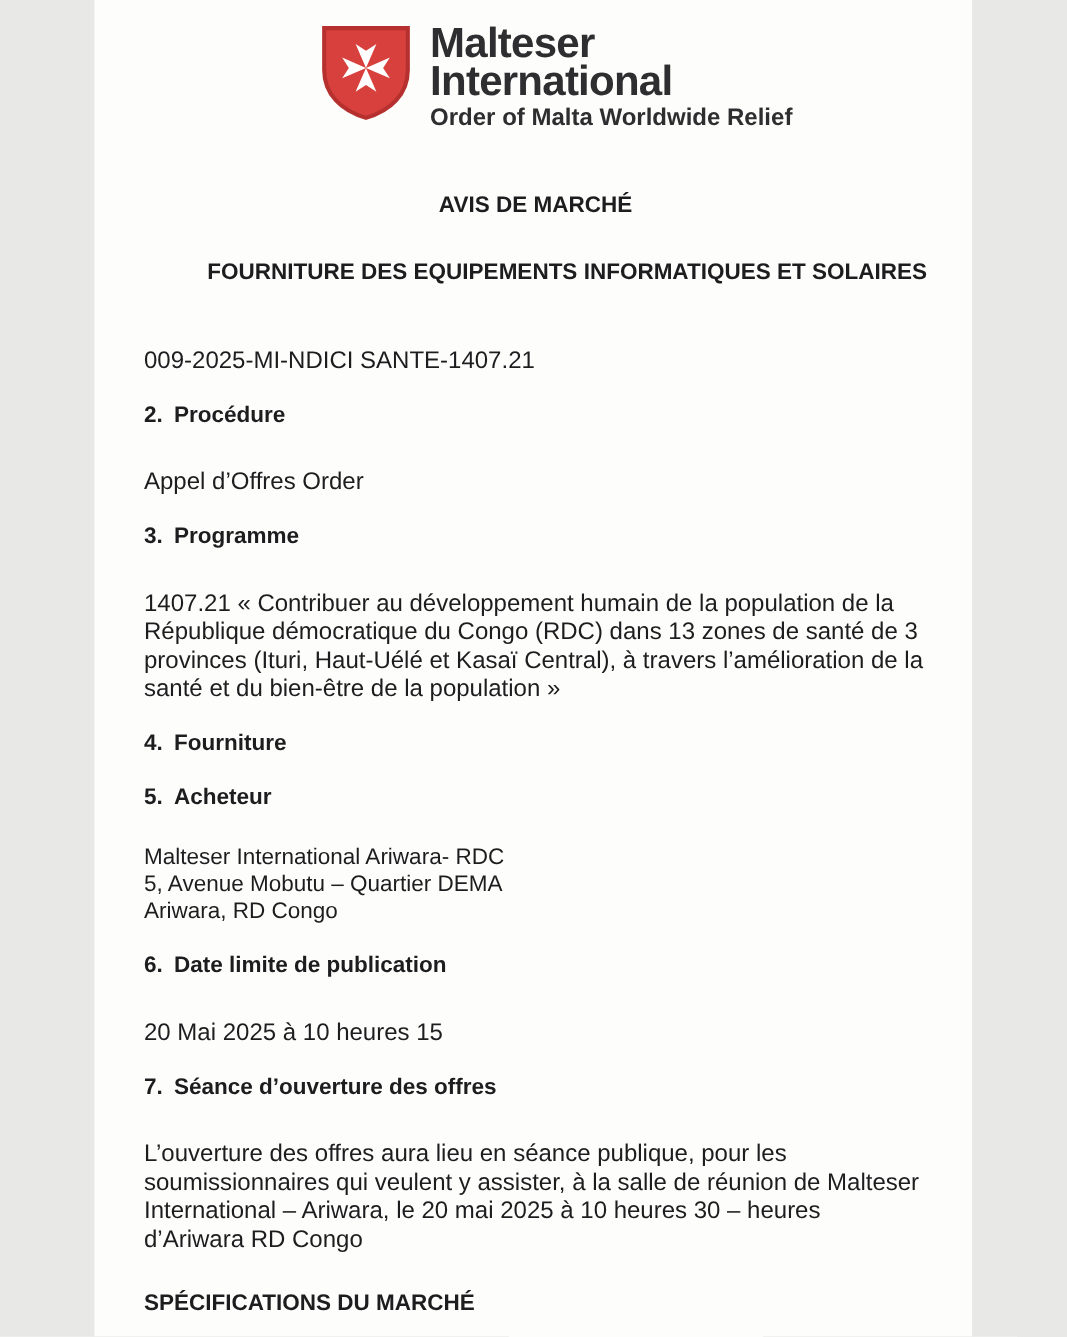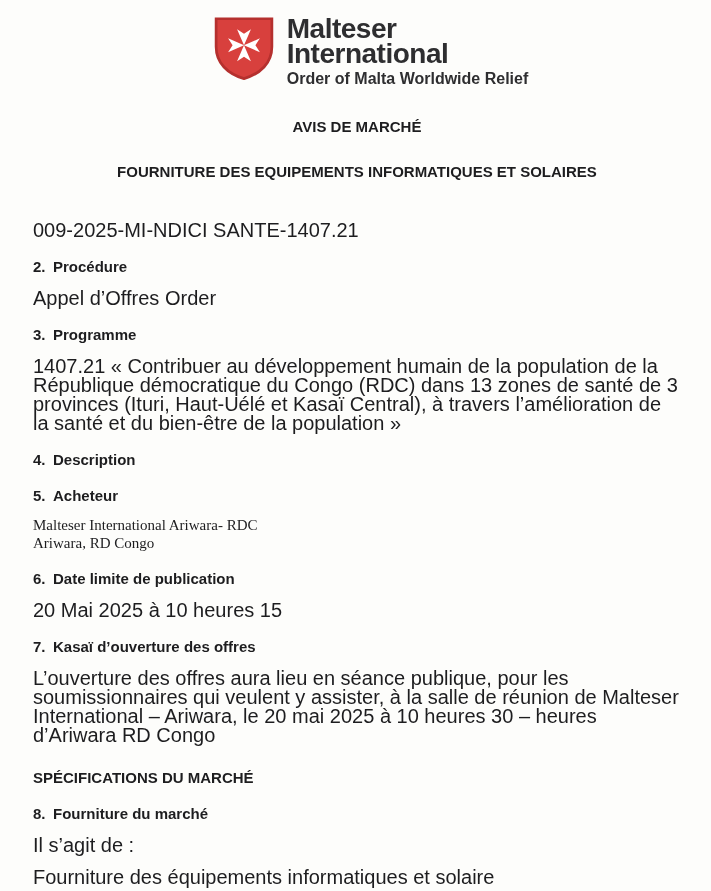--- a/index.html
+++ b/index.html
@@ -1,18 +1,18 @@
 <!DOCTYPE html>
 <html><head>
 <meta charset="utf-8">
 <style>
   html,body{margin:0;padding:0;background:#e8e8e6;}
   .page{
     position:relative;
-    width:711px;height:891px;
+    width:585px;height:891px;
     margin:0 auto;
     background:#fdfdfb;
     font-family:"Liberation Sans",sans-serif;
     color:#1d1d1f;
     box-sizing:border-box;
     padding:13px 30px 0 33px;
     overflow:hidden;
   }
   
   .logo{
@@ -24,34 +24,34 @@
   .logo-name{
     font-size:28px;font-weight:700;line-height:25px;
     color:#2e2e30;letter-spacing:-0.5px;
   }
   .logo-tagline{
     font-size:16px;font-weight:700;color:#2e2e30;margin-top:4px;
   }
   
   .doc-title{
     text-align:center;font-size:15px;font-weight:700;
-    margin:30px 0 0;line-height:18px;
+    margin:40px 0 0;line-height:18px;
   }
   .doc-subtitle{
-    text-align:center;font-size:15px;font-weight:700;
+    text-align:right;font-size:15px;font-weight:700;
     margin:27px 0 0;line-height:18px;
   }
   
   .section{margin-top:17px;}
   .section.first{margin-top:40px;}
   .sec-heading{font-weight:700;font-size:15px;line-height:19px;}
   .sec-num{display:inline-block;min-width:20px;}
-  .sec-body{margin:13px 0 0;font-size:20px;line-height:19px;}
+  .sec-body{margin:26px 0 0;font-size:16px;line-height:19px;}
   .addr-line{margin:0;font-size:15px;line-height:18px;}
-  .addr-block{margin-top:11px;font-family:Liberation Serif, serif;}
+  .addr-block{margin-top:22px;}
   .spec-heading{
     text-align:left;font-size:15px;font-weight:700;
     margin:24px 0 0;line-height:18px;
   }
   strong{font-weight:400;}
 </style>
 </head>
 <body>
 
 <div class="page">
@@ -91,44 +91,45 @@
 
   <div class="section">
     <div class="sec-heading">
       <span class="sec-num">3.</span><span>Programme</span>
     </div>
     <p class="sec-body">1407.21 « Contribuer au développement humain de la population de la République démocratique du Congo (RDC) dans 13 zones de santé de 3 provinces (Ituri, Haut-Uélé et Kasaï Central), à travers l’amélioration de la santé et du bien-être de la population »</p>
   </div>
 
   <div class="section">
     <div class="sec-heading">
-      <span class="sec-num">4.</span><span>Description</span>
+      <span class="sec-num">4.</span><span>Fourniture</span>
     </div>
   </div>
 
   <div class="section">
     <div class="sec-heading">
       <span class="sec-num">5.</span><span>Acheteur</span>
     </div>
     <div class="addr-block">
       <p class="addr-line">Malteser International Ariwara- RDC</p>
+      <p class="addr-line">5, Avenue Mobutu – Quartier DEMA</p>
       <p class="addr-line">Ariwara, RD Congo</p>
     </div>
   </div>
 
   <div class="section">
     <div class="sec-heading">
       <span class="sec-num">6.</span><span>Date limite de publication</span>
     </div>
     <p class="sec-body">20 Mai 2025 à 10 heures 15</p>
   </div>
 
   <div class="section">
     <div class="sec-heading">
-      <span class="sec-num">7.</span><span>Kasaï d’ouverture des offres</span>
+      <span class="sec-num">7.</span><span>Séance d’ouverture des offres</span>
     </div>
     <p class="sec-body"><span>L’ouverture des offres aura lieu en séance publique, pour les soumissionnaires qui veulent y assister, à la salle de réunion de Malteser International – Ariwara, le </span><strong>20 mai 2025 à 10 heures 30</strong><span> – heures d’Ariwara RD Congo</span></p>
   </div>
 
   <div class="spec-heading">SPÉCIFICATIONS DU MARCHÉ</div>
 
   <div class="section">
     <div class="sec-heading">
       <span class="sec-num">8.</span><span>Fourniture du marché</span>
     </div>

